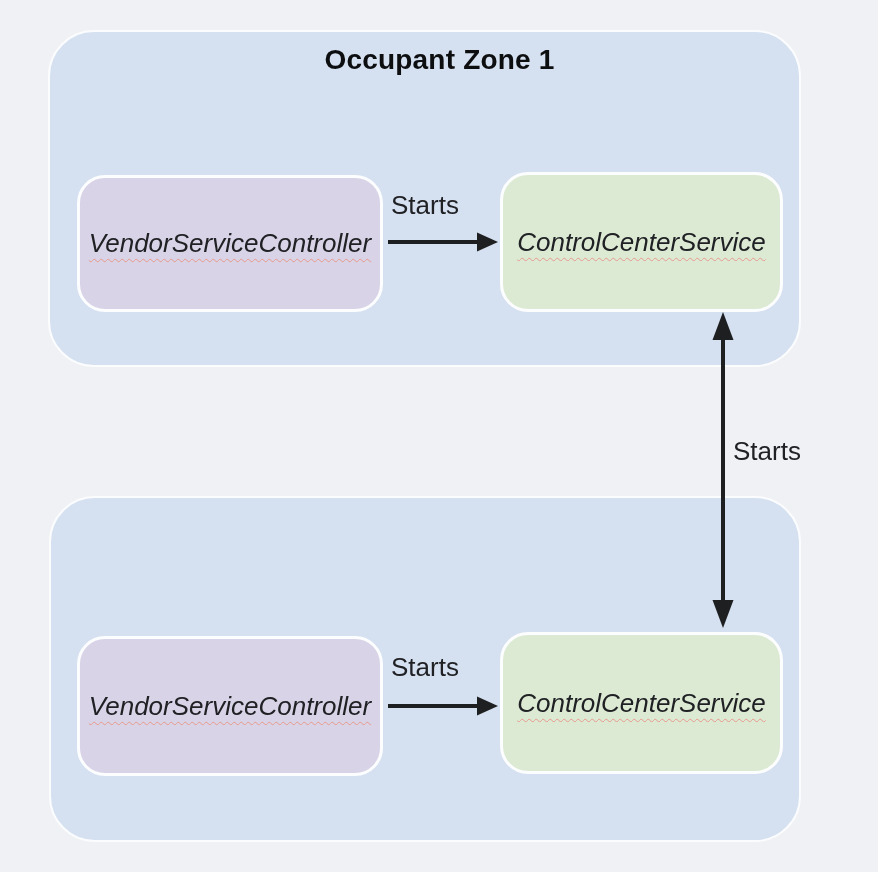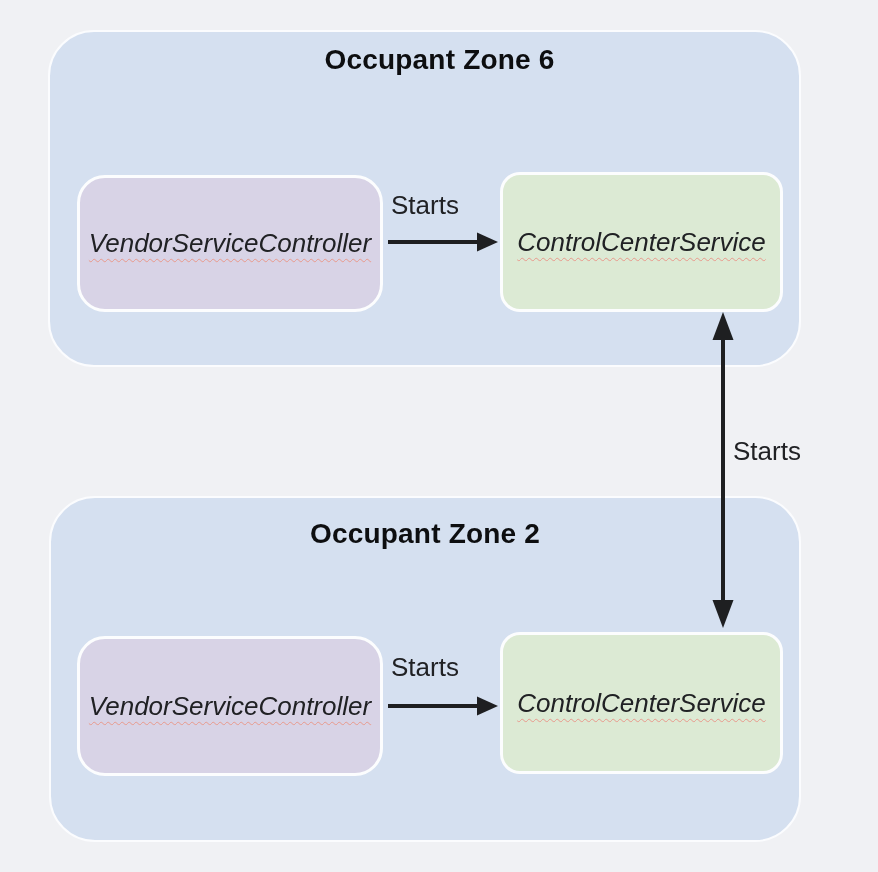--- a/index.html
+++ b/index.html
@@ -41,21 +41,21 @@
     position: absolute;
     border: 3px solid var(--node-border, #fcfdfe);
     border-radius: 28px;
     box-sizing: border-box;
     display: flex;
     align-items: center;
     justify-content: center;
     font-style: italic;
   }
   .node-vendor  { background: var(--vendor-bg, #d8d3e6); }
-  .node-control { background: var(--control-bg, #dcead4); border-radius: 20px; }
+  .node-control { background: var(--control-bg, #dcead4); }
   .vendor-1  { left: 27px;  top: 143px; width: 306px; height: 137px; }
   .control-1 { left: 450px; top: 140px; width: 283px; height: 140px; }
   .vendor-2  { left: 26px;  top: 138px; width: 306px; height: 140px; }
   .control-2 { left: 449px; top: 134px; width: 283px; height: 142px; }
   .node-label {
     font-size: 26px;
     color: var(--label-text, #202124);
     white-space: nowrap;
     text-decoration-line: underline;
     text-decoration-style: wavy;
@@ -83,32 +83,31 @@
   }
   .arrows line    { stroke: var(--arrow, #1e1f21); stroke-width: 4; }
   .arrows polygon { fill: var(--arrow, #1e1f21); }
 </style>
 </head>
 <body>
 
 <div class="canvas">
 
   <section class="zone zone-1">
-    <h2 class="zone-title">Occupant Zone 6</h2>
+    <h2 class="zone-title">Occupant Zone 1</h2>
     <div class="node node-vendor vendor-1">
       <span class="node-label">VendorServiceController</span>
     </div>
     <div class="node node-control control-1">
       <span class="node-label">ControlCenterService</span>
     </div>
     <span class="edge-label starts-label starts-1">Starts</span>
   </section>
 
   <section class="zone zone-2">
-    <h2 class="zone-title">Occupant Zone 2</h2>
     <div class="node node-vendor vendor-2">
       <span class="node-label">VendorServiceController</span>
     </div>
     <div class="node node-control control-2">
       <span class="node-label">ControlCenterService</span>
     </div>
     <span class="edge-label starts-label starts-2">Starts</span>
   </section>
 
   <svg class="arrows" viewBox="0 0 878 872">

